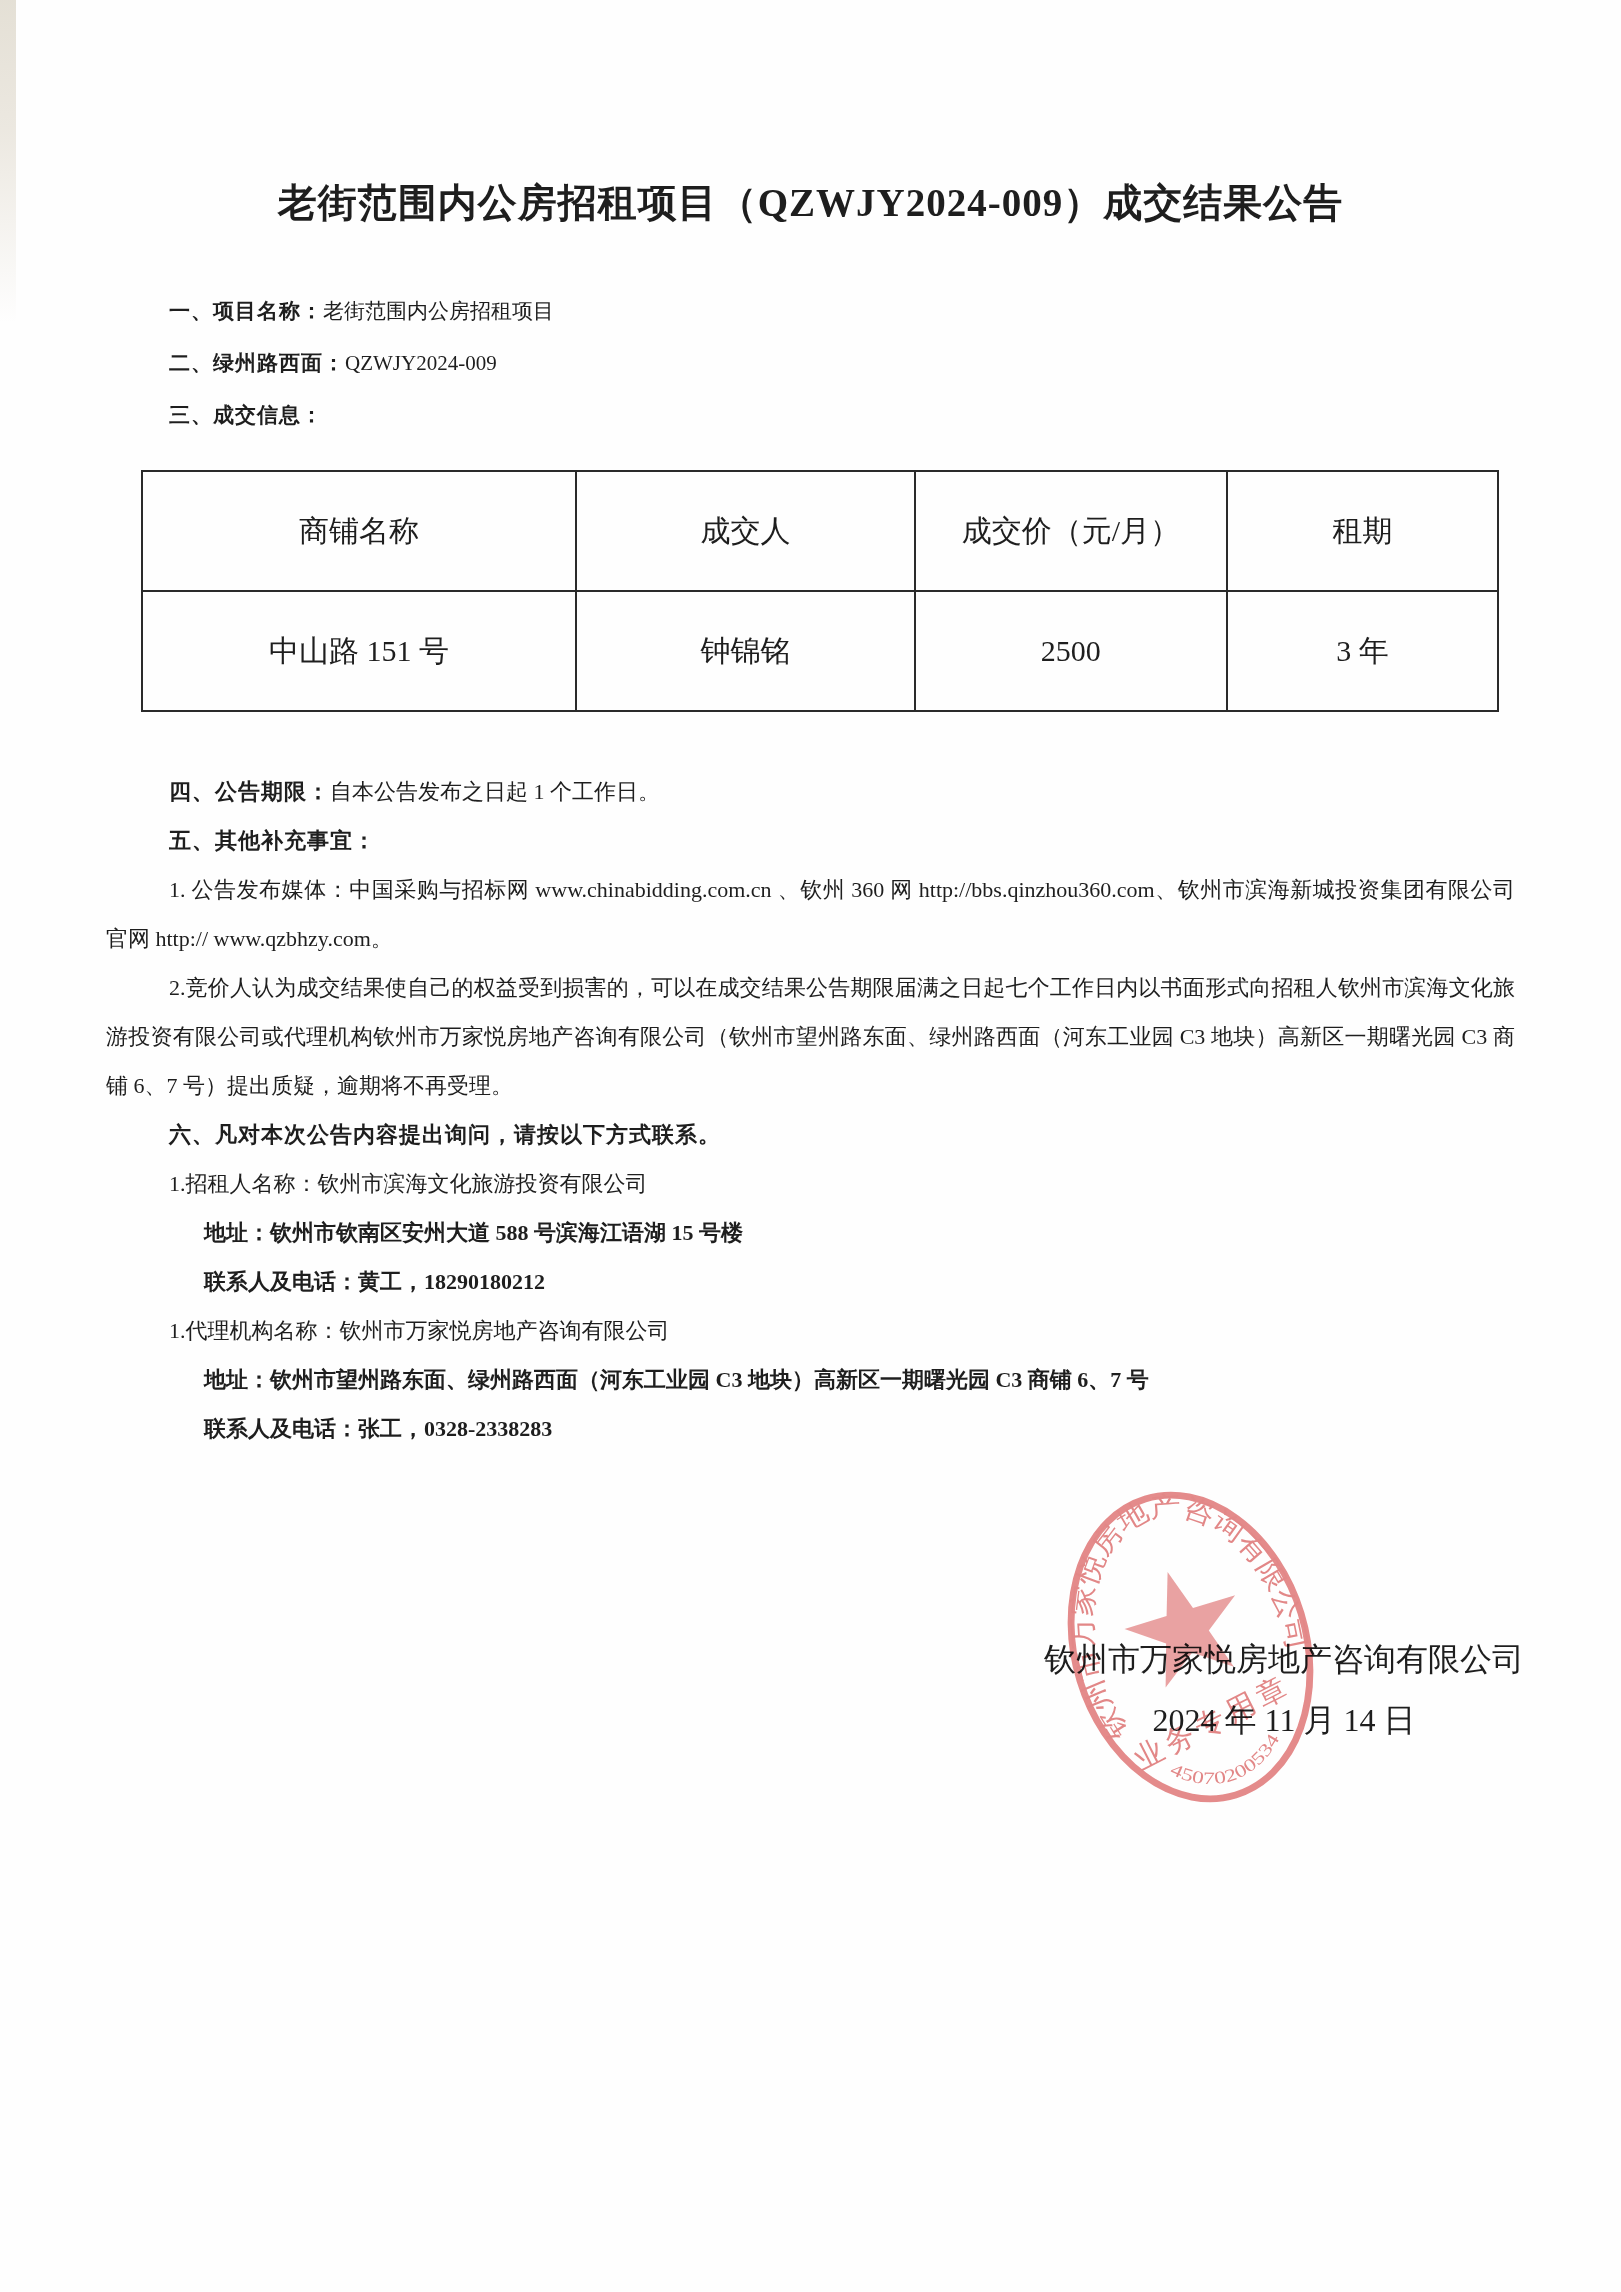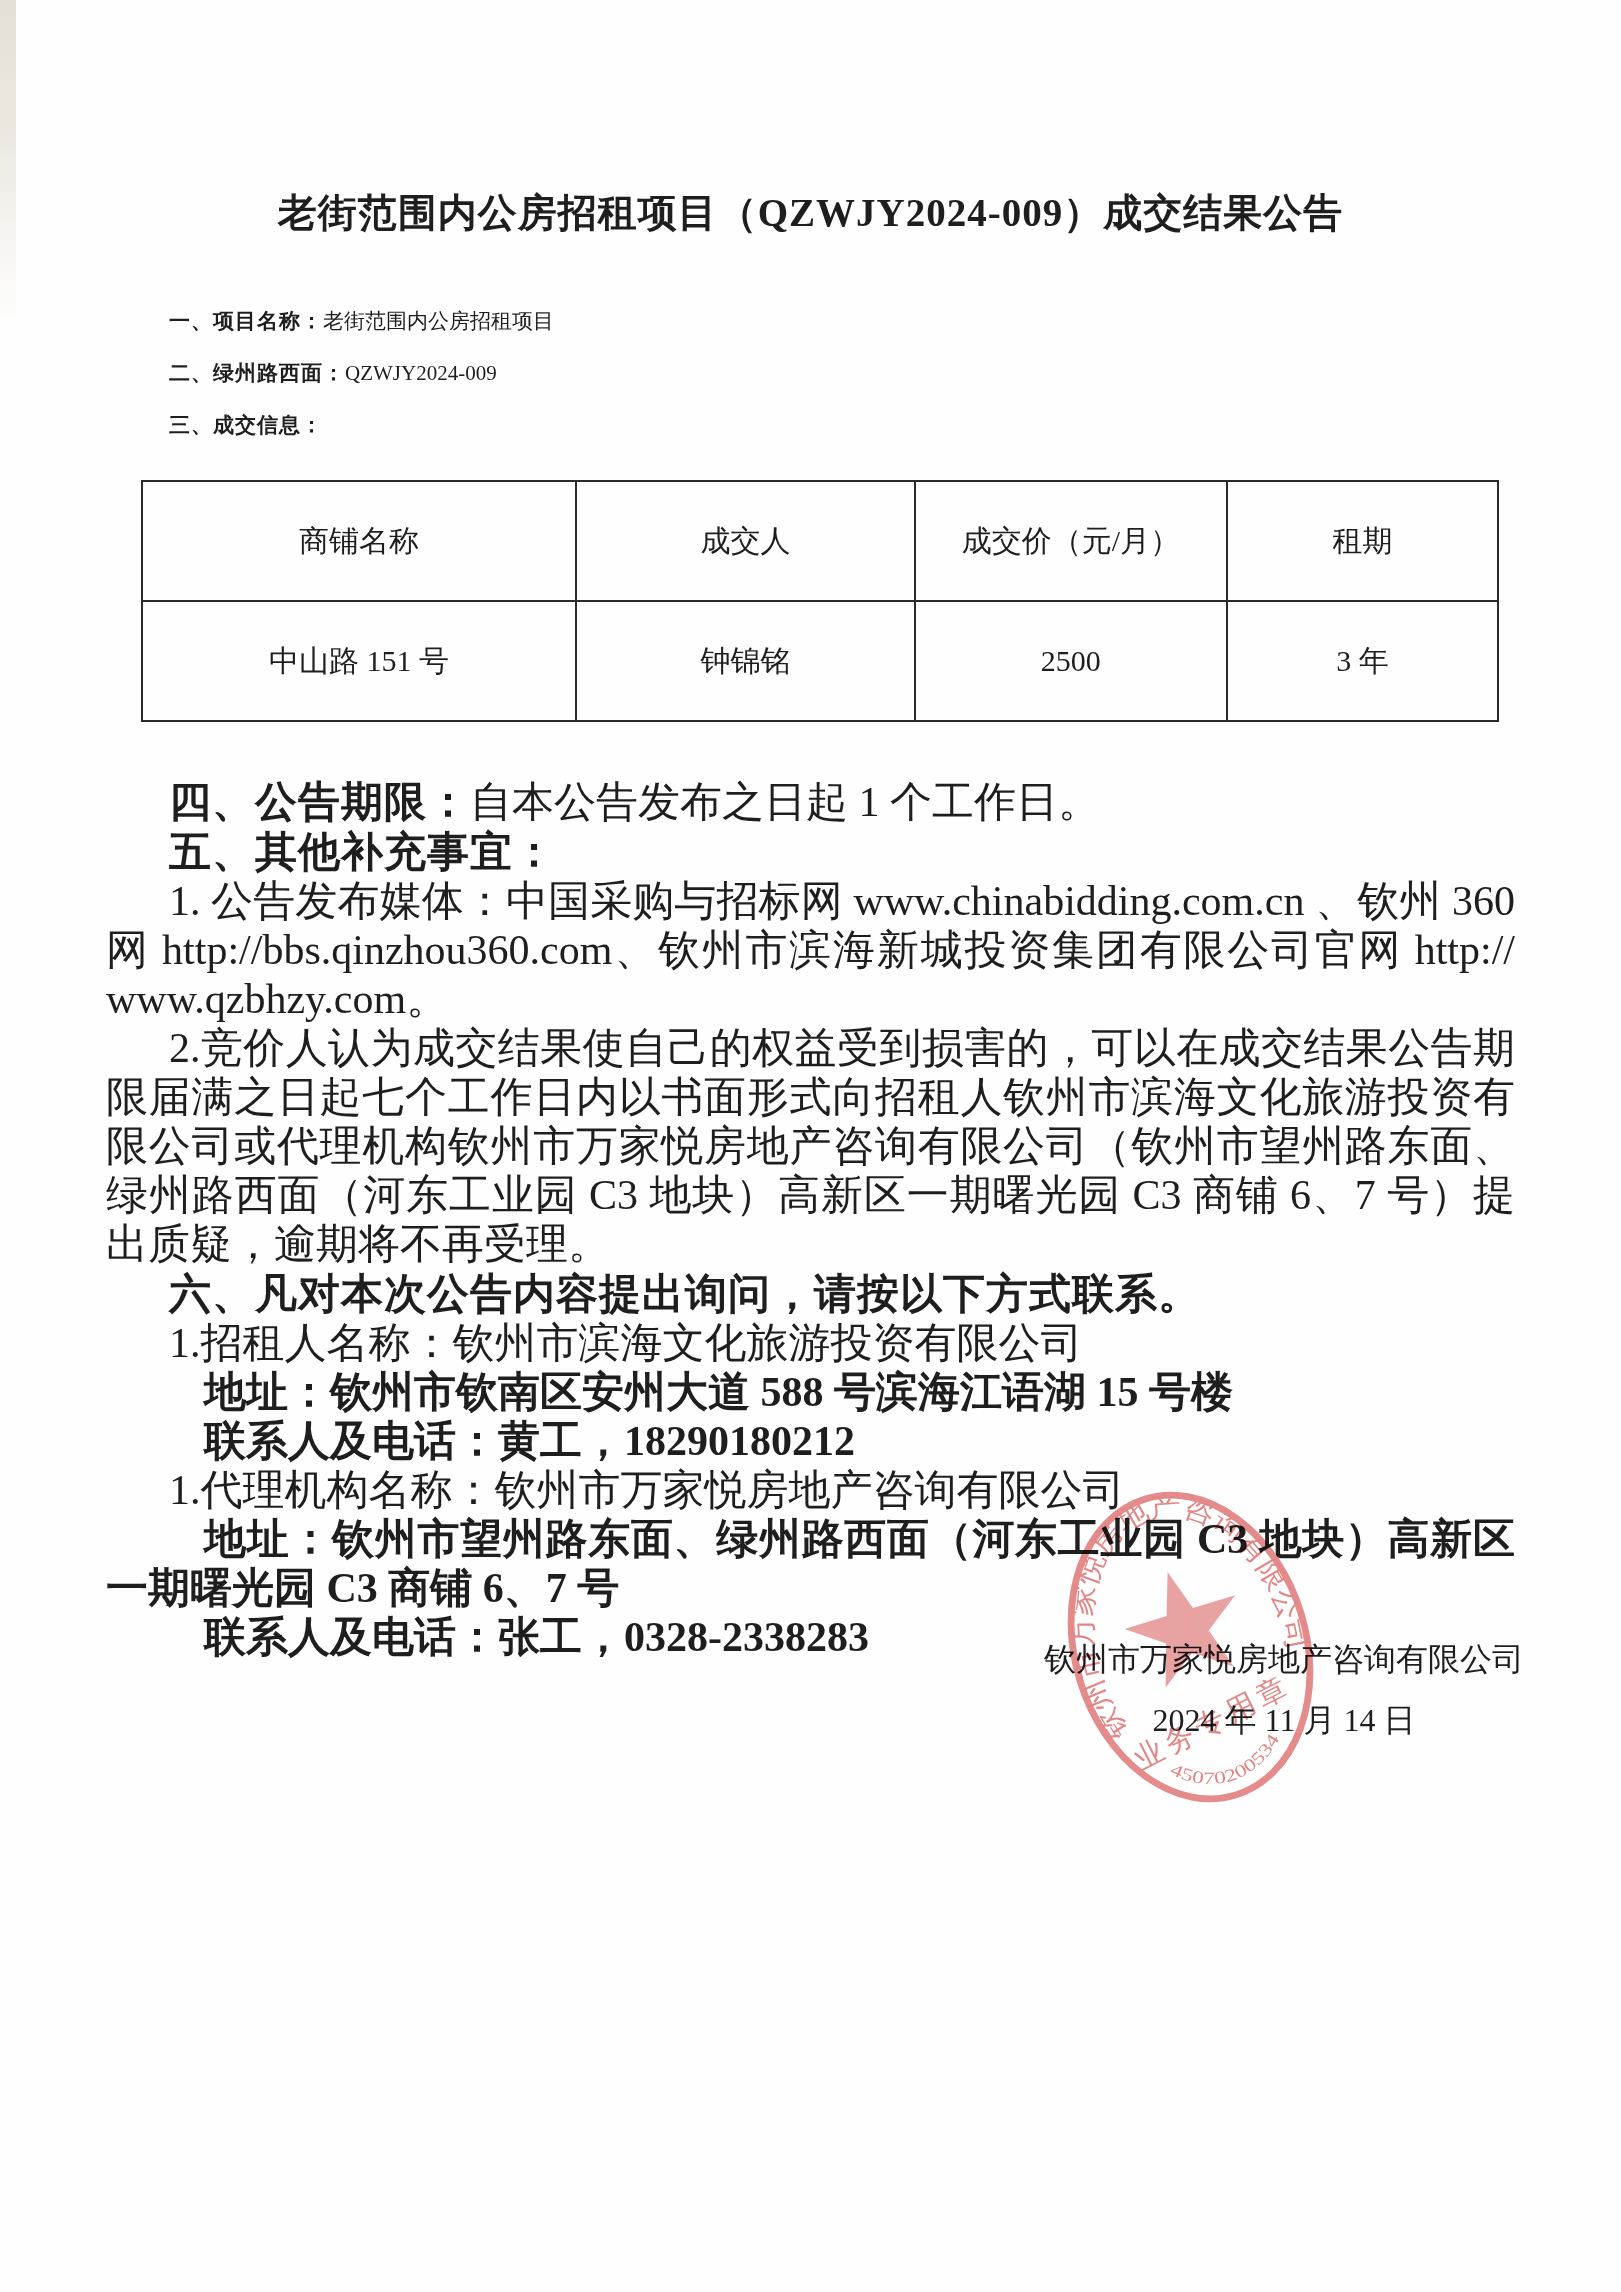--- a/index.html
+++ b/index.html
@@ -9,21 +9,21 @@
     background:#fefefe;
     font-family:"Liberation Serif","DejaVu Serif",serif;
     color:#1e1e1e;
     overflow:hidden;
   }
   .edge-artifact {
     position:absolute; left:0; top:0; width:15.7px; height:323px;
     background:linear-gradient(180deg,#cfc7b4 0%, #ddd6c8 40%, rgba(255,255,255,0) 100%);
     opacity:.55;
   }
-  .content { padding:16px 106px; }
+  .content { padding:6px 106px; }
   .doc-title {
     margin:0; padding-top:169px; margin-bottom:55px;
     text-align:center;
     font-size:39px; font-weight:bold; letter-spacing:1px;
     line-height:55px;
   }
   .toc-line { margin:0; font-size:21px; line-height:52px; text-indent:63px; }
   .lbl { font-family:"Liberation Sans","DejaVu Sans",sans-serif; font-weight:bold; letter-spacing:1px; }
   .deal-table {
     border-collapse:collapse;
@@ -32,21 +32,21 @@
     table-layout:fixed;
   }
   .deal-table td, .deal-table th {
     border:2px solid #2a2a2a;
     height:118px;
     text-align:center; vertical-align:middle;
     font-size:30px; font-weight:normal;
     padding:0;
   }
   .col-shop { width:32%; } .col-winner { width:25%; } .col-price { width:23%; } .col-term { width:20%; }
-  .para { margin:0; font-size:42px; line-height:49px; text-align:justify; }
+  .para { margin:0; font-size:22px; line-height:49px; text-align:justify; }
   .mt-after-table { margin-top:55px; }
   .ind2 { text-indent:63px; }
   .ind3 { text-indent:98px;font-weight:bold; }
   .sign-block {
     position:absolute; top:1629px; right:97px;
     text-align:center;
     font-size:32px; line-height:61px;
     z-index:1;
   }
   .seal {

